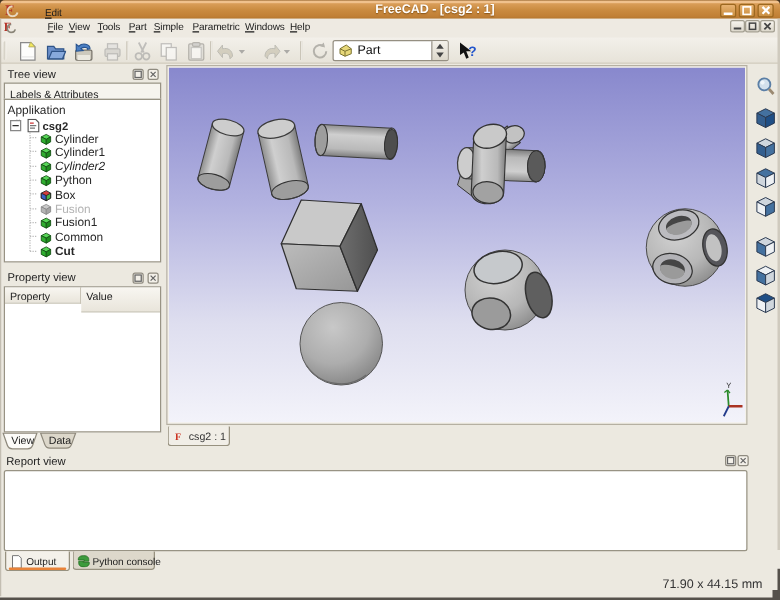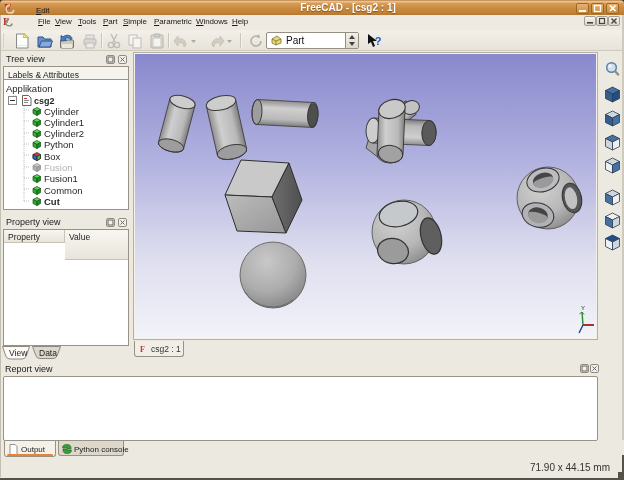--- a/index.html
+++ b/index.html
@@ -251,21 +251,21 @@
       <path d="M2 3.5 L6 1.5 L9.5 3.5 L6 5.5 z" fill="#57d657" stroke="#134f13" stroke-width="0.7"></path>
       <path d="M2 3.5 L6 5.5 L6 9.5 L2 7.5 z" fill="#2fae2f" stroke="#134f13" stroke-width="0.7"></path>
       <path d="M6 5.5 L9.5 3.5 L9.5 7.5 L6 9.5 z" fill="#1d8f1d" stroke="#134f13" stroke-width="0.7"></path>
     </svg>
     <div class="trow" style="left:44px;top:117px;">Cylinder1</div>
     <svg class="abs" style="left:31px;top:128px;" width="11" height="11">
       <path d="M2 3.5 L6 1.5 L9.5 3.5 L6 5.5 z" fill="#57d657" stroke="#134f13" stroke-width="0.7"></path>
       <path d="M2 3.5 L6 5.5 L6 9.5 L2 7.5 z" fill="#2fae2f" stroke="#134f13" stroke-width="0.7"></path>
       <path d="M6 5.5 L9.5 3.5 L9.5 7.5 L6 9.5 z" fill="#1d8f1d" stroke="#134f13" stroke-width="0.7"></path>
     </svg>
-    <div class="trow" style="left:44px;top:128px;">Cylinder2</div>
+    <div class="trow" style="left:44px;top:128px;font-style:italic;">Cylinder2</div>
     <svg class="abs" style="left:31px;top:139px;" width="11" height="11">
       <path d="M2 3.5 L6 1.5 L9.5 3.5 L6 5.5 z" fill="#57d657" stroke="#134f13" stroke-width="0.7"></path>
       <path d="M2 3.5 L6 5.5 L6 9.5 L2 7.5 z" fill="#2fae2f" stroke="#134f13" stroke-width="0.7"></path>
       <path d="M6 5.5 L9.5 3.5 L9.5 7.5 L6 9.5 z" fill="#1d8f1d" stroke="#134f13" stroke-width="0.7"></path>
     </svg>
     <div class="trow" style="left:44px;top:139px;">Python</div>
     <svg class="abs" style="left:31px;top:151px;" width="11" height="11">
       <path d="M2 3.5 L6 1.5 L9.5 3.5 L9.5 7.5 L6 9.5 L2 7.5 z" fill="#d43c3c" stroke="#222" stroke-width="0.7"></path>
       <path d="M2 3.5 L6 5.5 L6 9.5 L2 7.5 z" fill="#3a62c9" stroke="#222" stroke-width="0.7"></path>
       <path d="M6 5.5 L9.5 3.5 L9.5 7.5 L6 9.5 z" fill="#49b349" stroke="#222" stroke-width="0.7"></path>
@@ -307,21 +307,21 @@
   </div>
 <div class="abs dockbtn" style="left:118px;top:218px;">
     <svg width="7" height="7">
       <path d="M1.5 1.5 L5.5 5.5 M5.5 1.5 L1.5 5.5" stroke="#666" stroke-width="1"></path>
     </svg>
   </div>
 <div class="abs whitebox" style="left:3px;top:229px;width:126px;height:117px;"></div>
 <div class="abs" style="left:4px;top:230px;width:61px;height:13px;background:linear-gradient(#f8f6f1,#e9e5db);border-right:1px solid #c8c3b5;border-bottom:1px solid #c8c3b5;box-sizing:border-box;">
   <div class="abs" style="left:4px;top:1.5px;font-size:8.5px;color:#222;">Property</div>
 </div>
-<div class="abs" style="left:65px;top:230px;width:63px;height:30px;background:linear-gradient(#f8f6f1,#e9e5db);border-bottom:1px solid #c8c3b5;box-sizing:border-box;">
+<div class="abs" style="left:65px;top:230px;width:63px;height:20px;background:linear-gradient(#f8f6f1,#e9e5db);border-bottom:1px solid #c8c3b5;box-sizing:border-box;">
   <div class="abs" style="left:4px;top:1.5px;font-size:8.5px;color:#222;">Value</div>
 </div>
 
 <svg class="abs" style="left:0;top:346px;" width="70" height="14">
   <path d="M32.5 0.5 L60.5 0.5 L57.2 9.5 Q56.2 12.5 53 12.5 L40 12.5 Q36.8 12.5 35.8 9.5 Z" fill="#dcd7ca" stroke="#8e897c" stroke-width="1"></path>
   <path d="M2.5 0.5 L29.5 0.5 L26.2 10 Q25.2 13 22 13 L10 13 Q6.8 13 5.8 10 Z" fill="#fcfbf8" stroke="#8e897c" stroke-width="1"></path>
   <text x="9" y="9.5" font-size="8.5" fill="#222" font-family="Liberation Sans">View</text>
   <text x="39" y="9.5" font-size="8.5" fill="#222" font-family="Liberation Sans">Data</text>
 </svg>
 

